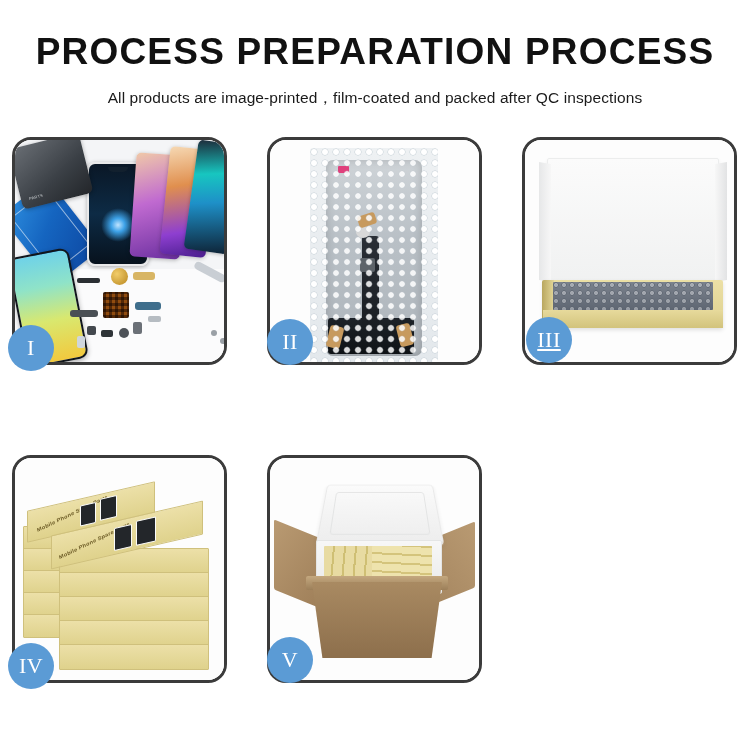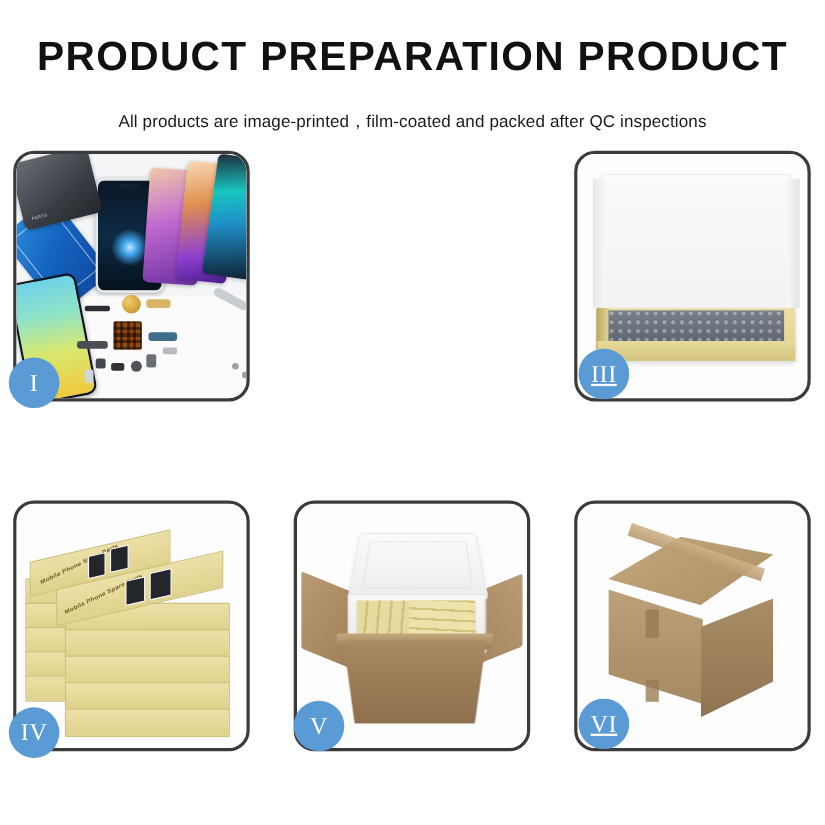--- a/index.html
+++ b/index.html
@@ -13,21 +13,21 @@
   
   .header{position:absolute;left:0;top:0;width:750px;text-align:center;}
   .title{
     font-family:"Liberation Sans",sans-serif;
     font-size:37px;font-weight:700;color:#111;
     letter-spacing:1.2px;margin:0;padding-top:33px;line-height:1.05;
   }
   .subtitle{
     font-family:"Liberation Sans",sans-serif;
     font-size:15.5px;font-weight:400;color:#1a1a1a;
-    letter-spacing:.1px;margin:16px;padding-top:12px;
+    letter-spacing:.1px;margin:4px;padding-top:12px;
   }
 
   
   .grid{position:absolute;left:0;top:137px;width:750px;height:545px;}
   .cell{position:absolute;width:215px;height:228px;}
   .c1{left:12px;top:0;}
   .c2{left:267px;top:0;}
   .c3{left:522px;top:0;}
   .c4{left:12px;top:318px;}
   .c5{left:267px;top:318px;}
@@ -236,21 +236,21 @@
     background:#9a7c56;opacity:.8;}
 
   .sr-only{position:absolute;width:1px;height:1px;overflow:hidden;clip:rect(0,0,0,0);}
 </style>
 </head>
 <body>
 
 <div class="page">
 
   <div class="header">
-    <h1 class="title">PRODUCT PREPARATION PRODUCT</h1>
+    <h1 class="title">PROCESS PREPARATION PROCESS</h1>
     <p class="subtitle">All products are image-printed，film-coated and packed after QC inspections</p>
   </div>
 
   <div class="grid">
 
     <div class="cell c1">
       <div class="frame">
         <div class="scene p1bg">
           <div class="ph ph-blue"></div>
           <div class="ph ph-glass"></div>
@@ -275,20 +275,39 @@
           <div class="prt s6"></div>
           <div class="prt s7"></div>
           <div class="prt s8"></div>
           <div class="prt tool"></div>
         </div>
       </div>
       <div class="badge">I</div>
       <span class="sr-only">Phone screens and spare parts</span>
     </div>
 
+    <div class="cell c2">
+      <div class="frame">
+        <div class="scene p2bg">
+          <div class="bubble"></div>
+          <div class="lcd"></div>
+          <div class="lcd-bottom"></div>
+          <div class="lcd-flex"></div>
+          <div class="lcd-chip"></div>
+          <div class="lcd-conn"></div>
+          <div class="lcd-tan1"></div>
+          <div class="lcd-tan2"></div>
+          <div class="lcd-tan3"></div>
+          <div class="lcd-label"></div>
+          <div class="bubble-overlay"></div>
+        </div>
+      </div>
+      <div class="badge">II</div>
+      <span class="sr-only">LCD screen sealed in bubble wrap</span>
+    </div>
 
     <div class="cell c3">
       <div class="frame">
         <div class="scene p3bg">
           <div class="foam-lid"></div>
           <div class="tray">
             <div class="tray-side"></div>
             <div class="tray-inner"></div>
             <div class="tray-lip"></div>
           </div>
@@ -343,29 +362,15 @@
           <div class="ybars"></div>
           <div class="ybars2"></div>
           <div class="cartonRim"></div>
           <div class="cartonBody"></div>
         </div>
       </div>
       <div class="badge">V</div>
       <span class="sr-only">Boxes loaded into foam-lined carton</span>
     </div>
 
-    <div class="cell c6">
-      <div class="frame">
-        <div class="scene p6bg">
-          <div class="bxTop"></div>
-          <div class="bxFront"></div>
-          <div class="bxSide"></div>
-          <div class="tape"></div>
-          <div class="tapeF"></div>
-          <div class="tapeF2"></div>
-        </div>
-      </div>
-      <div class="badge">VI</div>
-      <span class="sr-only">Sealed shipping carton</span>
-    </div>
 
   </div>
 </div>
 
 </body></html>

